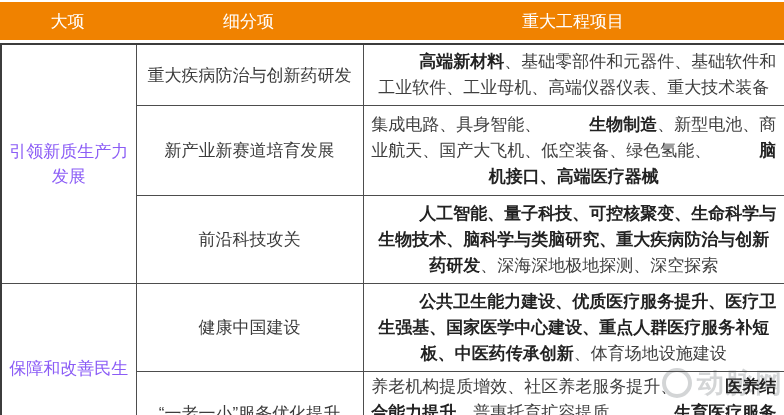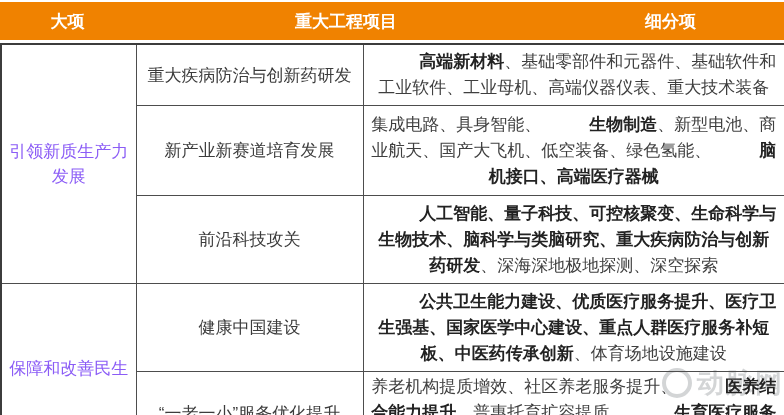--- a/index.html
+++ b/index.html
@@ -7,21 +7,21 @@
     width:784px;height:415px;overflow:hidden;position:relative;
     background:#ffffff;
     font-family:"Liberation Sans","DejaVu Sans",sans-serif;
     color:#3c3c3c;
   }
   .page{position:relative;width:784px;height:415px;}
   
   .hdr{
     margin-top:2px;height:38px;width:784px;background:#F08200;
     display:flex;align-items:center;
-    color:#ffffff;font-weight:bold;font-size:17px;
+    color:#ffffff;font-weight:normal;font-size:17px;
   }
   .hc{text-align:center;}
   .hc1{width:135px;}
   .hc2{width:227px;}
   .hc3{width:422px;}
   
   .tblwrap{position:relative;z-index:1;margin-top:3px;}
   table.tbl{
     border-collapse:collapse;table-layout:fixed;width:784px;
     font-size:17px;
@@ -53,22 +53,22 @@
     border:4px solid currentColor;border-radius:50%;
   }
 </style>
 </head>
 <body>
 
 <div class="page">
 
   <div class="hdr">
     <div class="hc hc1">大项</div>
+    <div class="hc hc2">细分项</div>
     <div class="hc hc3">重大工程项目</div>
-    <div class="hc hc2">细分项</div>
   </div>
 
   <div class="tblwrap">
   <table class="tbl">
     <colgroup>
       <col style="width:135px">
           <col style="width:227px">
           <col style="width:422px">
     </colgroup>
     <tbody>

